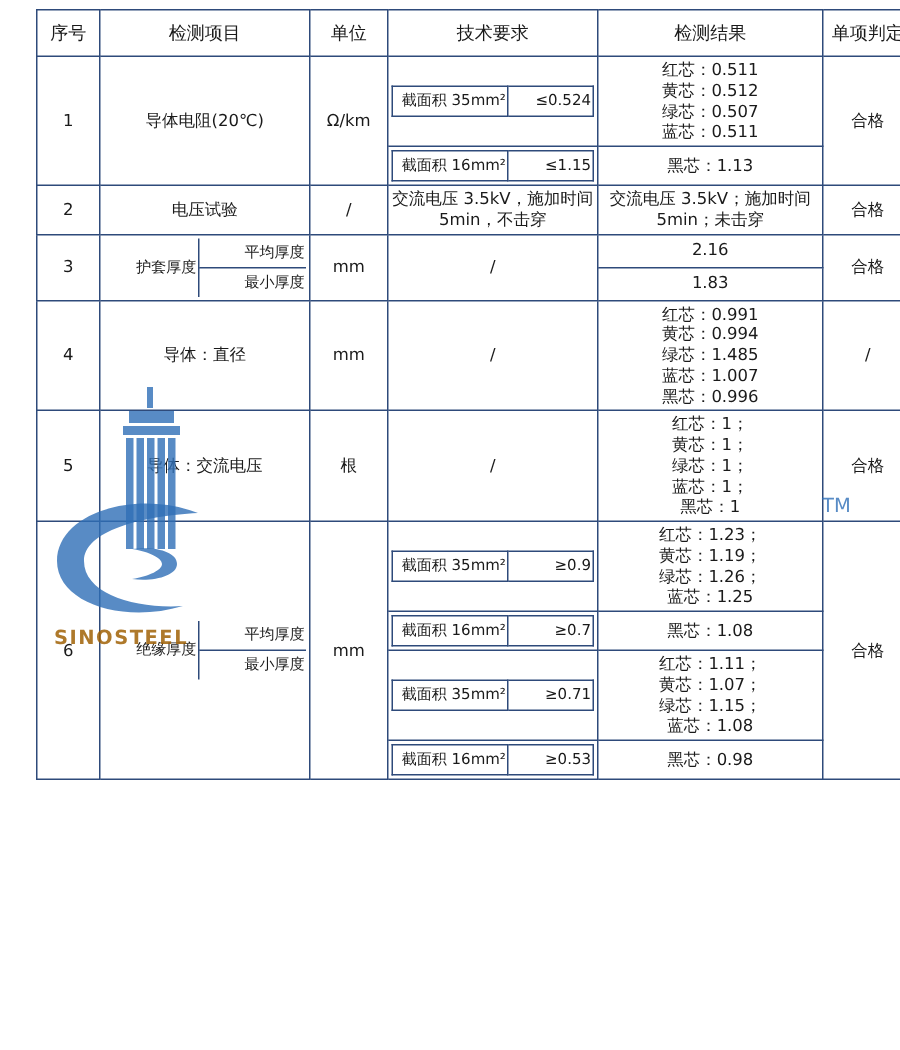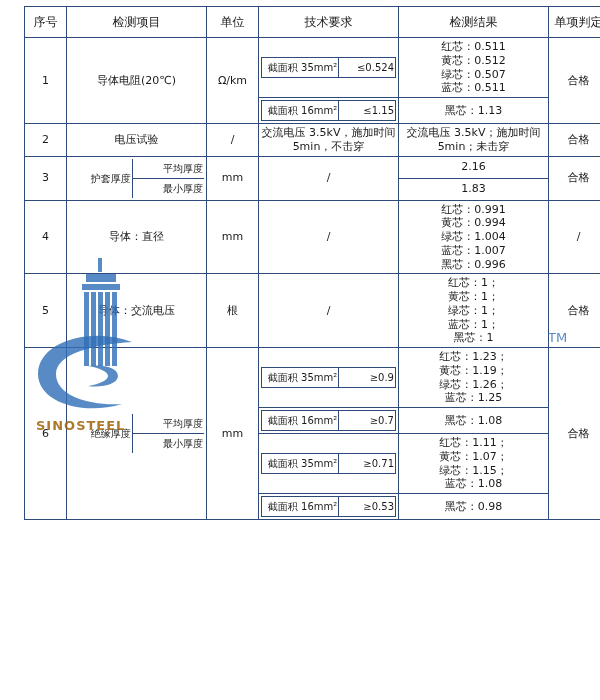--- a/index.html
+++ b/index.html
@@ -227,21 +227,21 @@
       </tr>
 
       <tr>
         <td>4</td>
         <td>导体：直径</td>
         <td>mm</td>
         <td>/</td>
         <td class="sub-lines">
           <div>红芯：0.991</div>
           <div>黄芯：0.994</div>
-          <div>绿芯：1.004</div>
+          <div>绿芯：1.485</div>
           <div>蓝芯：1.007</div>
           <div>黑芯：0.996</div>
         </td>
         <td>/</td>
       </tr>
 
       <tr>
         <td>5</td>
         <td>导体：交流电压</td>
         <td>根</td>

